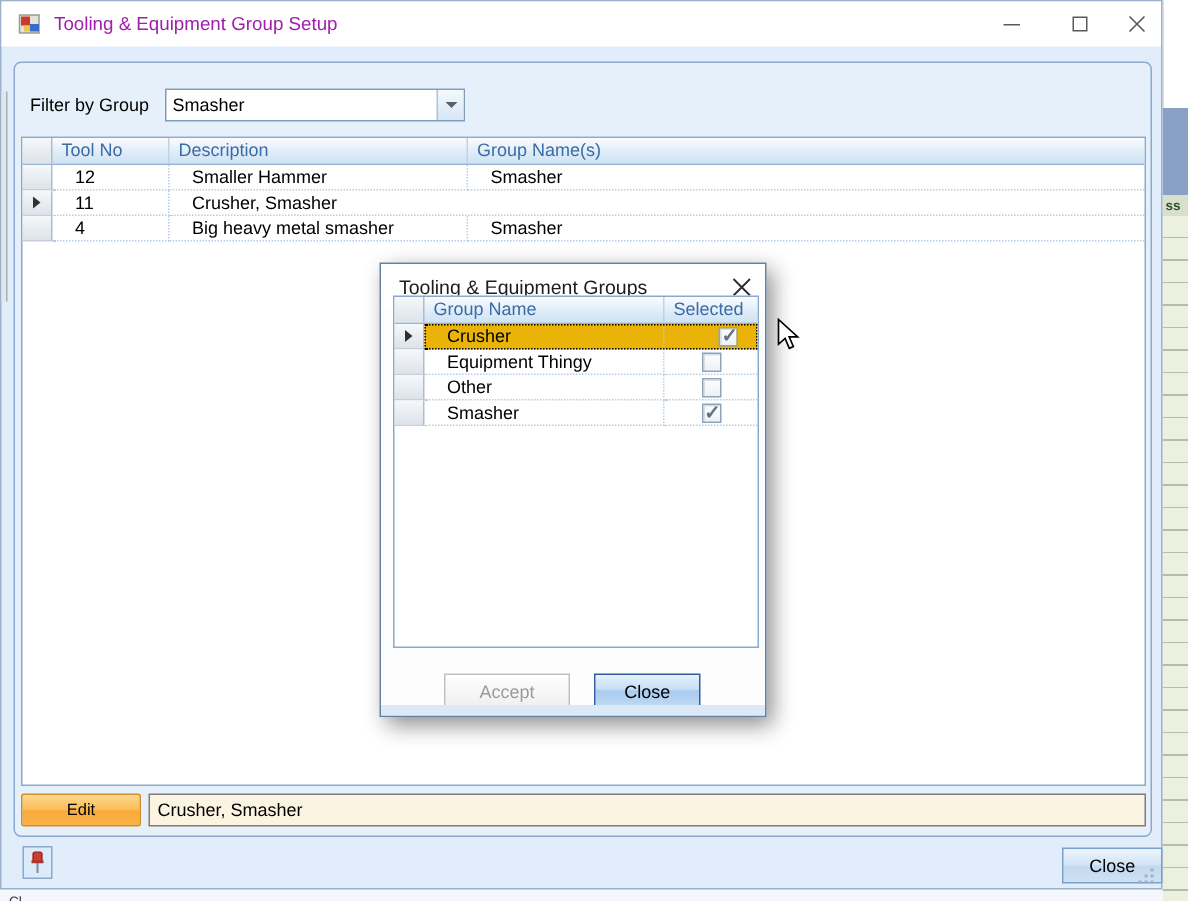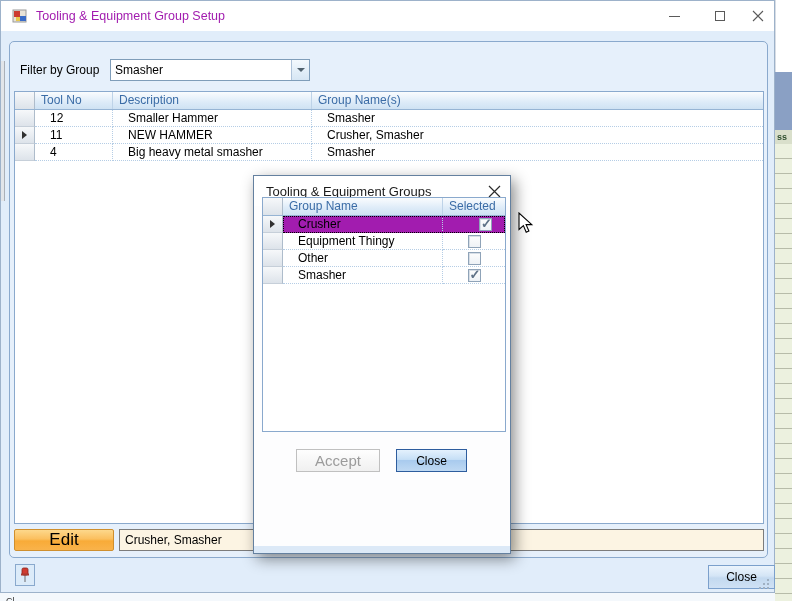--- a/index.html
+++ b/index.html
@@ -50,53 +50,53 @@
   .dc { line-height:16px; padding-left:15px; border-right:1px dotted #b5cde5; border-bottom:1px dotted #b5cde5; overflow:hidden; white-space:nowrap; }
   .row-arrow { width:0; height:0; border-left:5px solid #303030; border-top:4px solid transparent; border-bottom:4px solid transparent; }
 
   .main-grid { position:absolute; left:4px; top:49px; width:750px; height:433px; }
   .main-grid .c1 { width:78px; flex:0 0 78px; }
   .main-grid .c2 { width:199px; flex:0 0 199px; }
   .main-grid .c3 { flex:1; border-right:none; }
 
   
   .edit-row { position:absolute; left:4px; top:487px; width:750px; height:22px; display:flex; }
-  .edit-btn { width:100px; height:22px; font-family:inherit; font-size:17px; color:#000; text-align:center;
+  .edit-btn { width:80px; height:22px; font-family:inherit; font-size:11px; color:#000; text-align:center;
     border:1px solid #cf8f2e; border-radius:2px; background:linear-gradient(#fdd88c,#fbbf5e 45%,#f8ab38 55%,#f9b34b); }
   .edit-box { flex:1; margin-left:5px; height:22px; background:#fcf4e3; border:1px solid #7c7c7c; line-height:20px; padding-left:5px; overflow:hidden; white-space:nowrap; }
 
   
   .pin-btn { position:absolute; left:14px; top:533px; width:20px; height:22px; background:#dcebf9; border:1px solid #8aa9cd; display:flex; align-items:center; justify-content:center; }
   .close-btn { position:absolute; left:707px; top:534px; width:67px; height:24px; font-family:inherit; font-size:12px; color:#000;
     border:1px solid #7ba0cc; background:linear-gradient(#ecf4fc,#d4e5f6 45%,#c3d9ef 55%,#cfe1f4); }
   .resize-grip { position:absolute; right:5px; bottom:3px; width:10px; height:10px; }
   .resize-grip i { position:absolute; width:2px; height:2px; background:#9fb0c2; }
   .resize-grip i:nth-child(1){ right:0; bottom:0; } .resize-grip i:nth-child(2){ right:4px; bottom:0; }
   .resize-grip i:nth-child(3){ right:0; bottom:4px; } .resize-grip i:nth-child(4){ right:8px; bottom:0; }
   .resize-grip i:nth-child(5){ right:0; bottom:8px; } .resize-grip i:nth-child(6){ right:4px; bottom:4px; }
 
   
-  .dialog { position:absolute; left:253px; top:175px; width:258px; height:379px; background:#fdfdfe; border:1px solid #64809f;
+  .dialog { position:absolute; left:253px; top:175px; width:258px; height:303px; background:#fdfdfe; border:1px solid #64809f;
     box-shadow:4px 5px 14px rgba(0,0,0,.45); }
   .dlg-titlebar { position:relative; height:30px; background:#fff; display:flex; align-items:center; }
   .dlg-title { margin-left:12px; font-size:13px; color:#1b1b1b; white-space:nowrap; }
   .dlg-close { position:absolute; right:0; top:0; width:32px; height:30px; display:flex; align-items:center; justify-content:center; }
   .dlg-footband { position:absolute; left:0; bottom:0; width:100%; height:7px; background:#dce9f7; }
 
   .dlg-grid { position:absolute; left:8px; top:21px; width:244px; height:235px; }
   .dlg-grid .cname { width:160px; flex:0 0 160px; }
   .dlg-grid .csel { flex:1; border-right:none; }
   .dlg-grid .dc.csel { display:flex; align-items:center; justify-content:center; padding-left:0; }
-  .g-row.current .cells { background:#a21caf;gap:23px; }
+  .g-row.current .cells { background:#eab308;gap:23px; }
   .g-row.current .cells::after { content:""; position:absolute; inset:0; border:1px dotted #000; pointer-events:none; }
 
   .checkbox { position:relative; width:13px; height:13px; background:linear-gradient(#fdfdfd,#eef2f6); border:1px solid #8fa3b8; box-shadow:inset 1px 1px 0 #d7dee6; }
   .checkbox.checked::after { content:"\2713"; position:absolute; left:1px; top:-3px; font-size:13px; font-weight:bold; color:#5f7287; }
 
-  .accept-btn { position:absolute; left:42px; top:273px; width:84px; height:23px; font-family:inherit; font-size:15px;
+  .accept-btn { position:absolute; left:42px; top:273px; width:84px; height:23px; font-family:inherit; font-size:12px;
     color:#9b9b9b; border:1px solid #c0c0c0; background:linear-gradient(#fefefe,#f0f0f0); }
   .dlg-close-btn { position:absolute; left:142px; top:273px; width:71px; height:23px; font-family:inherit; font-size:12px; color:#000;
     border:1px solid #2e5d9e; background:linear-gradient(#e4f1fd,#c6dff6 45%,#a9cbee 50%,#bfd9f3); }
 
   .cursor { position:absolute; left:518px; top:212px; }
 </style>
 </head>
 <body>
 
 <div class="screen">
@@ -160,21 +160,20 @@
               <div class="dc c2">Smaller Hammer</div>
               <div class="dc c3">Smasher</div>
             </div>
           </div>
           <div class="g-row">
             <div class="rh">
                 <span class="row-arrow"></span>
               </div>
             <div class="cells">
               <div class="dc c1">11</div>
-              <div class="dc c2">NEW HAMMER</div>
               <div class="dc c3">Crusher, Smasher</div>
             </div>
           </div>
           <div class="g-row">
             <div class="rh"></div>
             <div class="cells">
               <div class="dc c1">4</div>
               <div class="dc c2">Big heavy metal smasher</div>
               <div class="dc c3">Smasher</div>
             </div>

